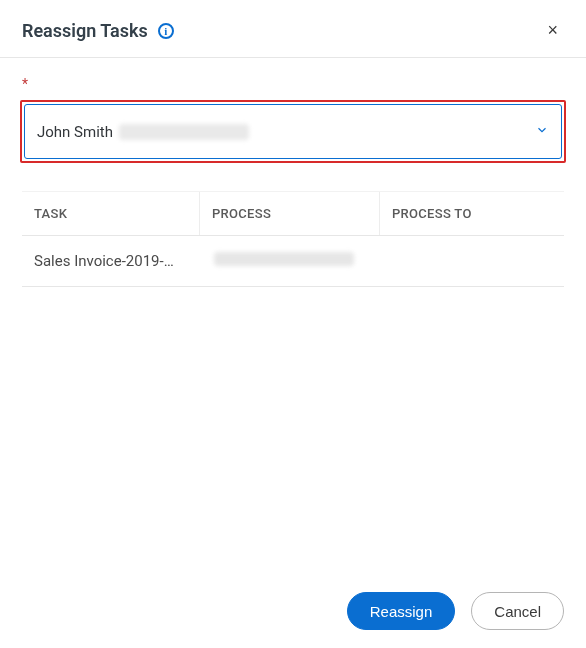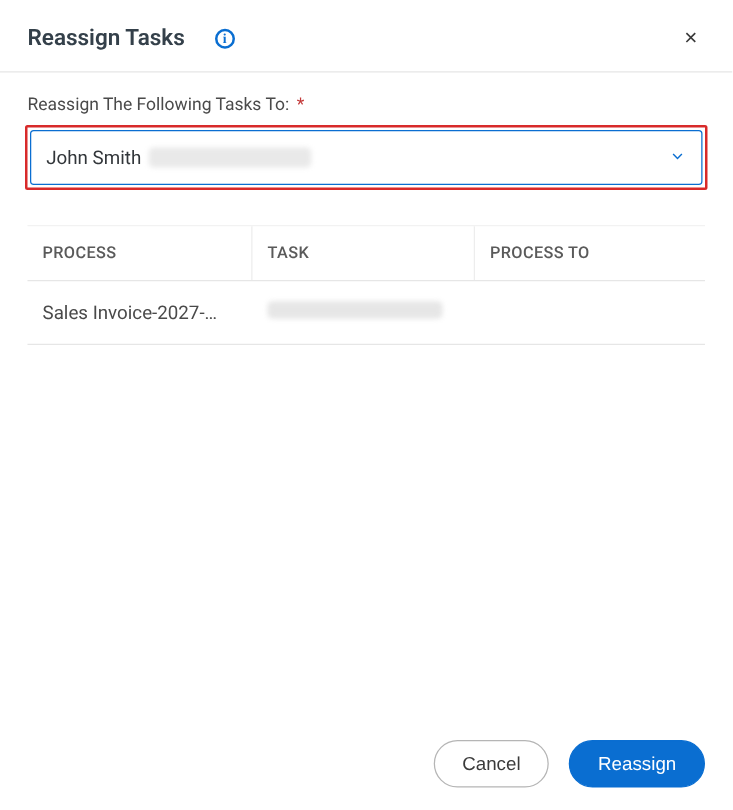--- a/index.html
+++ b/index.html
@@ -14,21 +14,21 @@
     .header {
       display: flex;
       align-items: center;
       justify-content: space-between;
       padding: 18px 22px 14px 22px;
       border-bottom: 1px solid #e6e6e6;
     }
     .header-left {
       display: flex;
       align-items: center;
-      gap: 24px;
+      gap: 10px;
     }
     .title {
       font-size: 18px;
       font-weight: 600;
       color: #34404a;
     }
     .info-icon {
       width: 16px;
       height: 16px;
       border: 2px solid #0a6ed1;
@@ -66,21 +66,21 @@
     }
     .select-wrap {
       border: 2px solid #d82a2a;
       padding: 2px;
       border-radius: 2px;
       margin-bottom: 28px;
     }
     .select {
       border: 1px solid #0a6ed1;
       border-radius: 3px;
-      height: 44px;
+      height: 55px;
       display: flex;
       align-items: center;
       justify-content: space-between;
       padding: 0 12px;
       cursor: pointer;
       background: #fff;
     }
     .select-value {
       display: flex;
       align-items: center;
@@ -178,48 +178,47 @@
     <span class="title">Reassign Tasks</span>
     <span class="info-icon">i</span>
   </div>
   <button class="close-btn">
     <span>×</span>
   </button>
 </div>
 
 <div class="body">
   <div class="field-label-row">
-    <span>Reassign The Following Tasks To:</span>
     <span class="required">*</span>
   </div>
   <div class="select-wrap">
     <div class="select">
       <span class="select-value">
         <span>John Smith</span>
         <span class="blurred-a"></span>
       </span>
       <span class="chevron">
         <svg width="14" height="14" viewBox="0 0 24 24" fill="none" stroke="currentColor" stroke-width="2">
             <polyline points="6 9 12 15 18 9"></polyline>
           </svg>
       </span>
     </div>
   </div>
 
   <div class="table-area">
     <div class="thead">
+      <div class="th col-task">TASK</div>
       <div class="th col-process">PROCESS</div>
-      <div class="th col-task">TASK</div>
       <div class="th col-assigned">PROCESS TO</div>
     </div>
     <div class="trow">
-      <div class="td col-process">Sales Invoice-2027-…</div>
+      <div class="td col-process">Sales Invoice-2019-…</div>
       <div class="td col-assigned">
         <span class="blurred-b"></span>
       </div>
     </div>
   </div>
 </div>
 
 <div class="footer">
+  <button class="btn btn-primary">Reassign</button>
   <button class="btn btn-secondary">Cancel</button>
-  <button class="btn btn-primary">Reassign</button>
 </div>
 
 </body></html>

